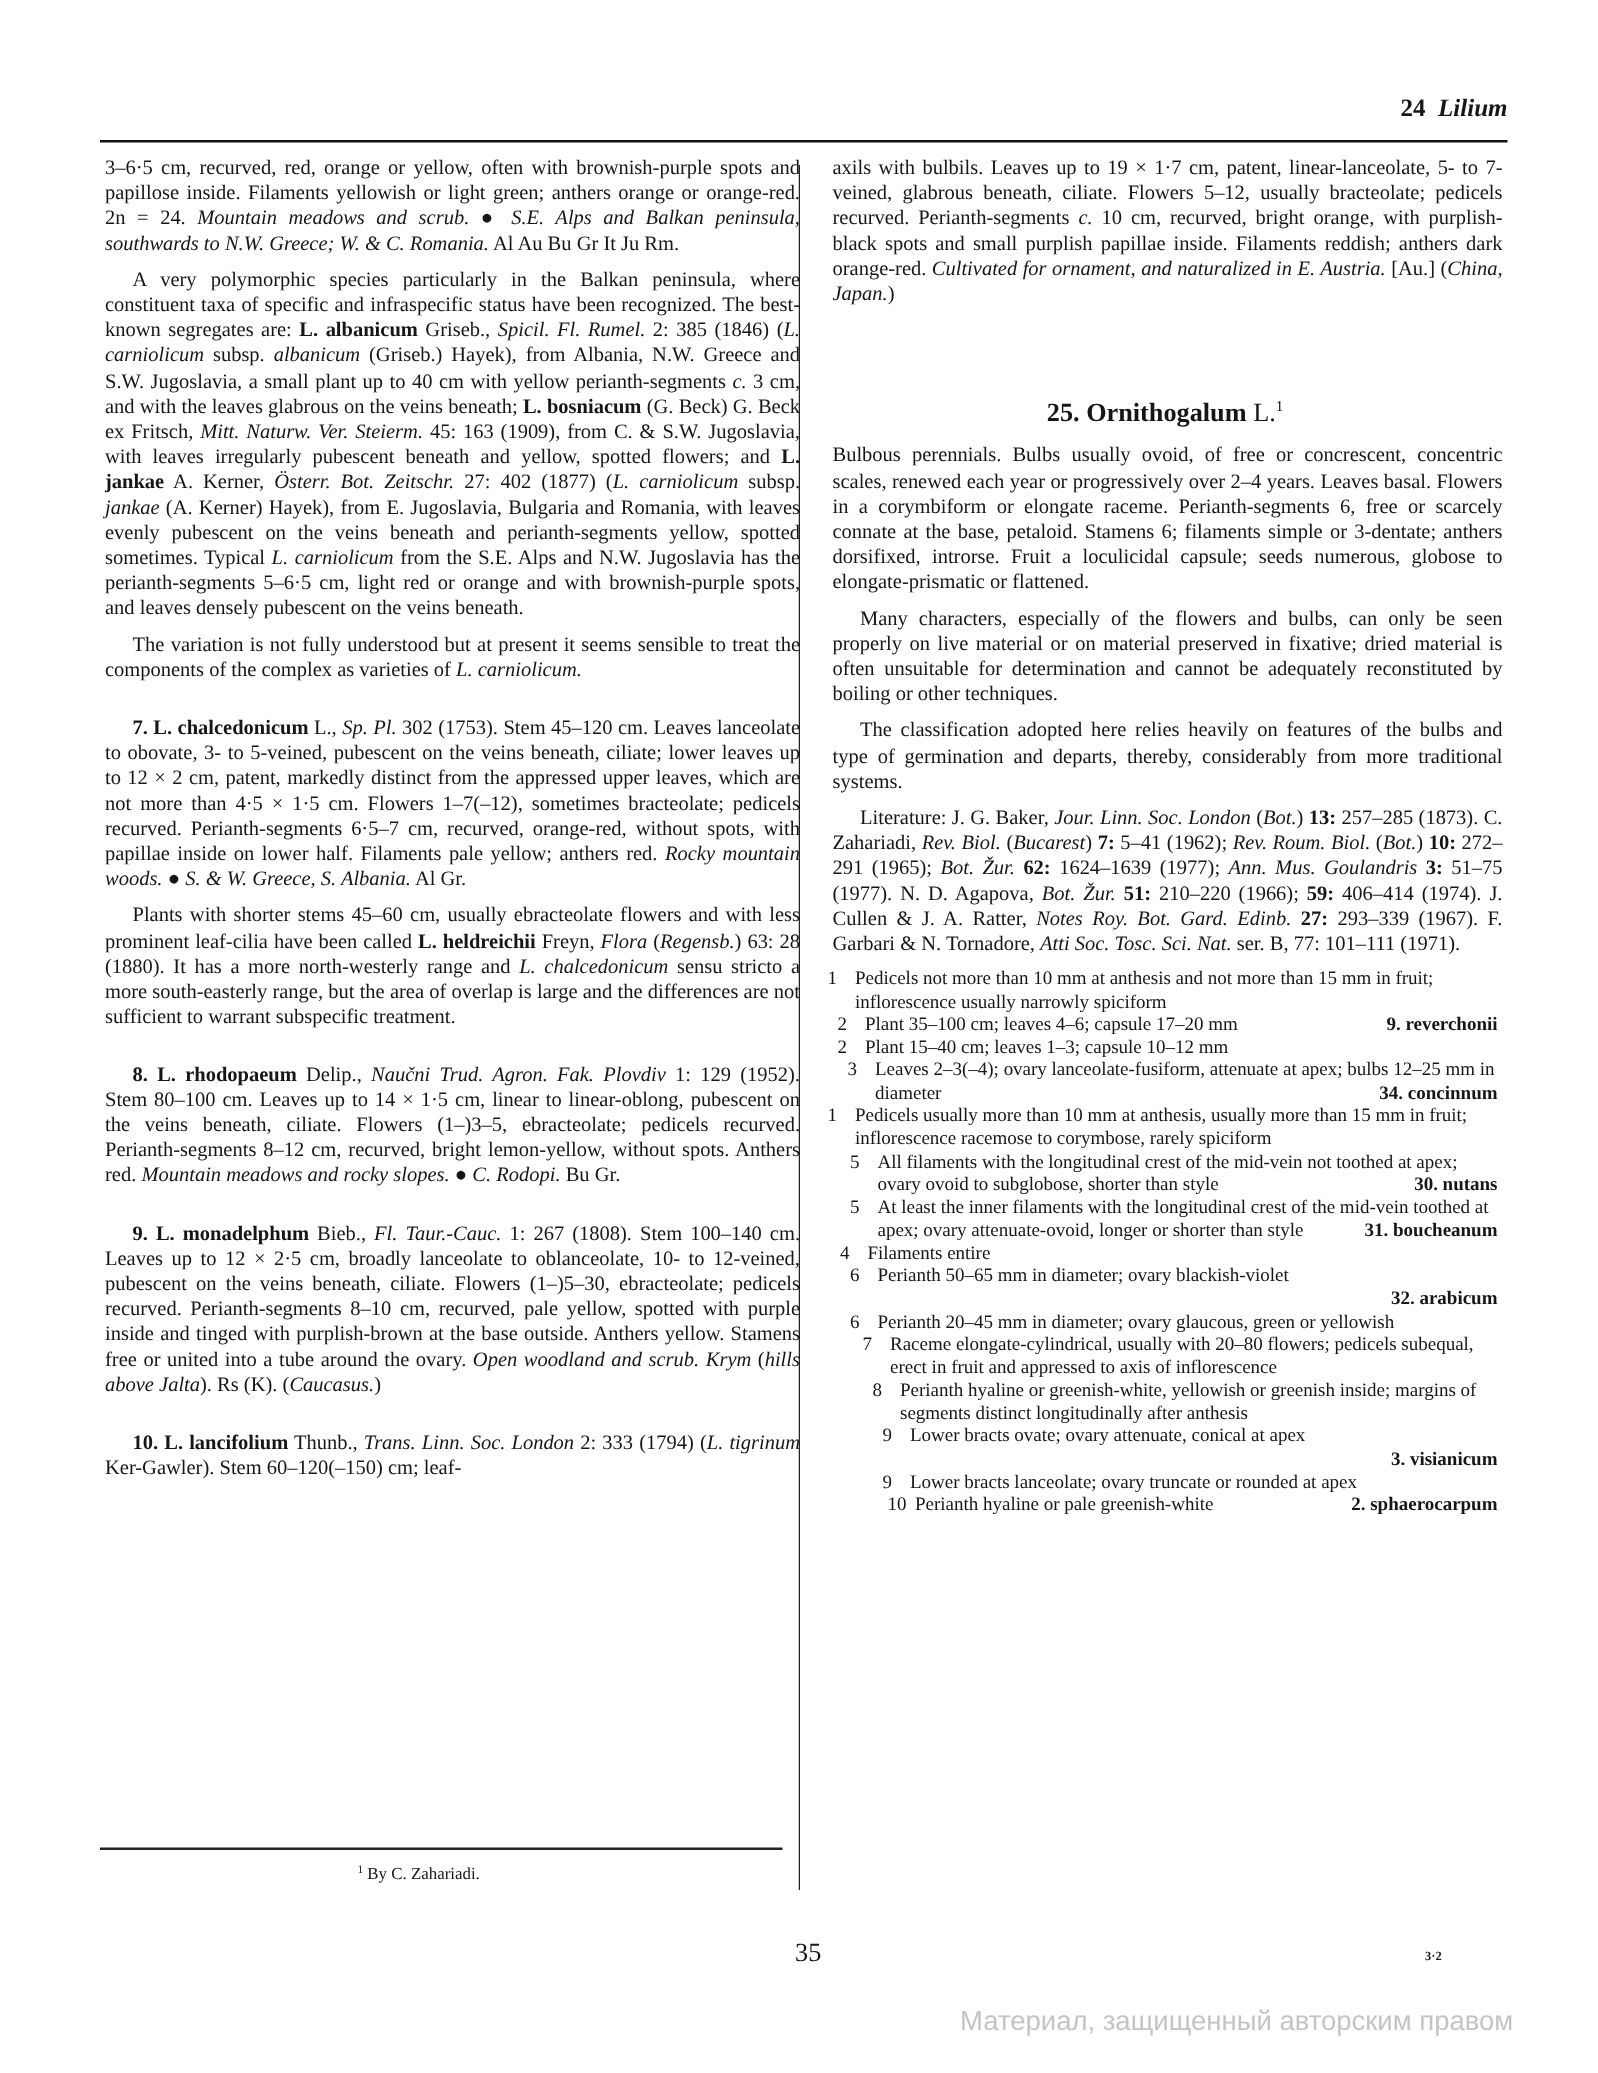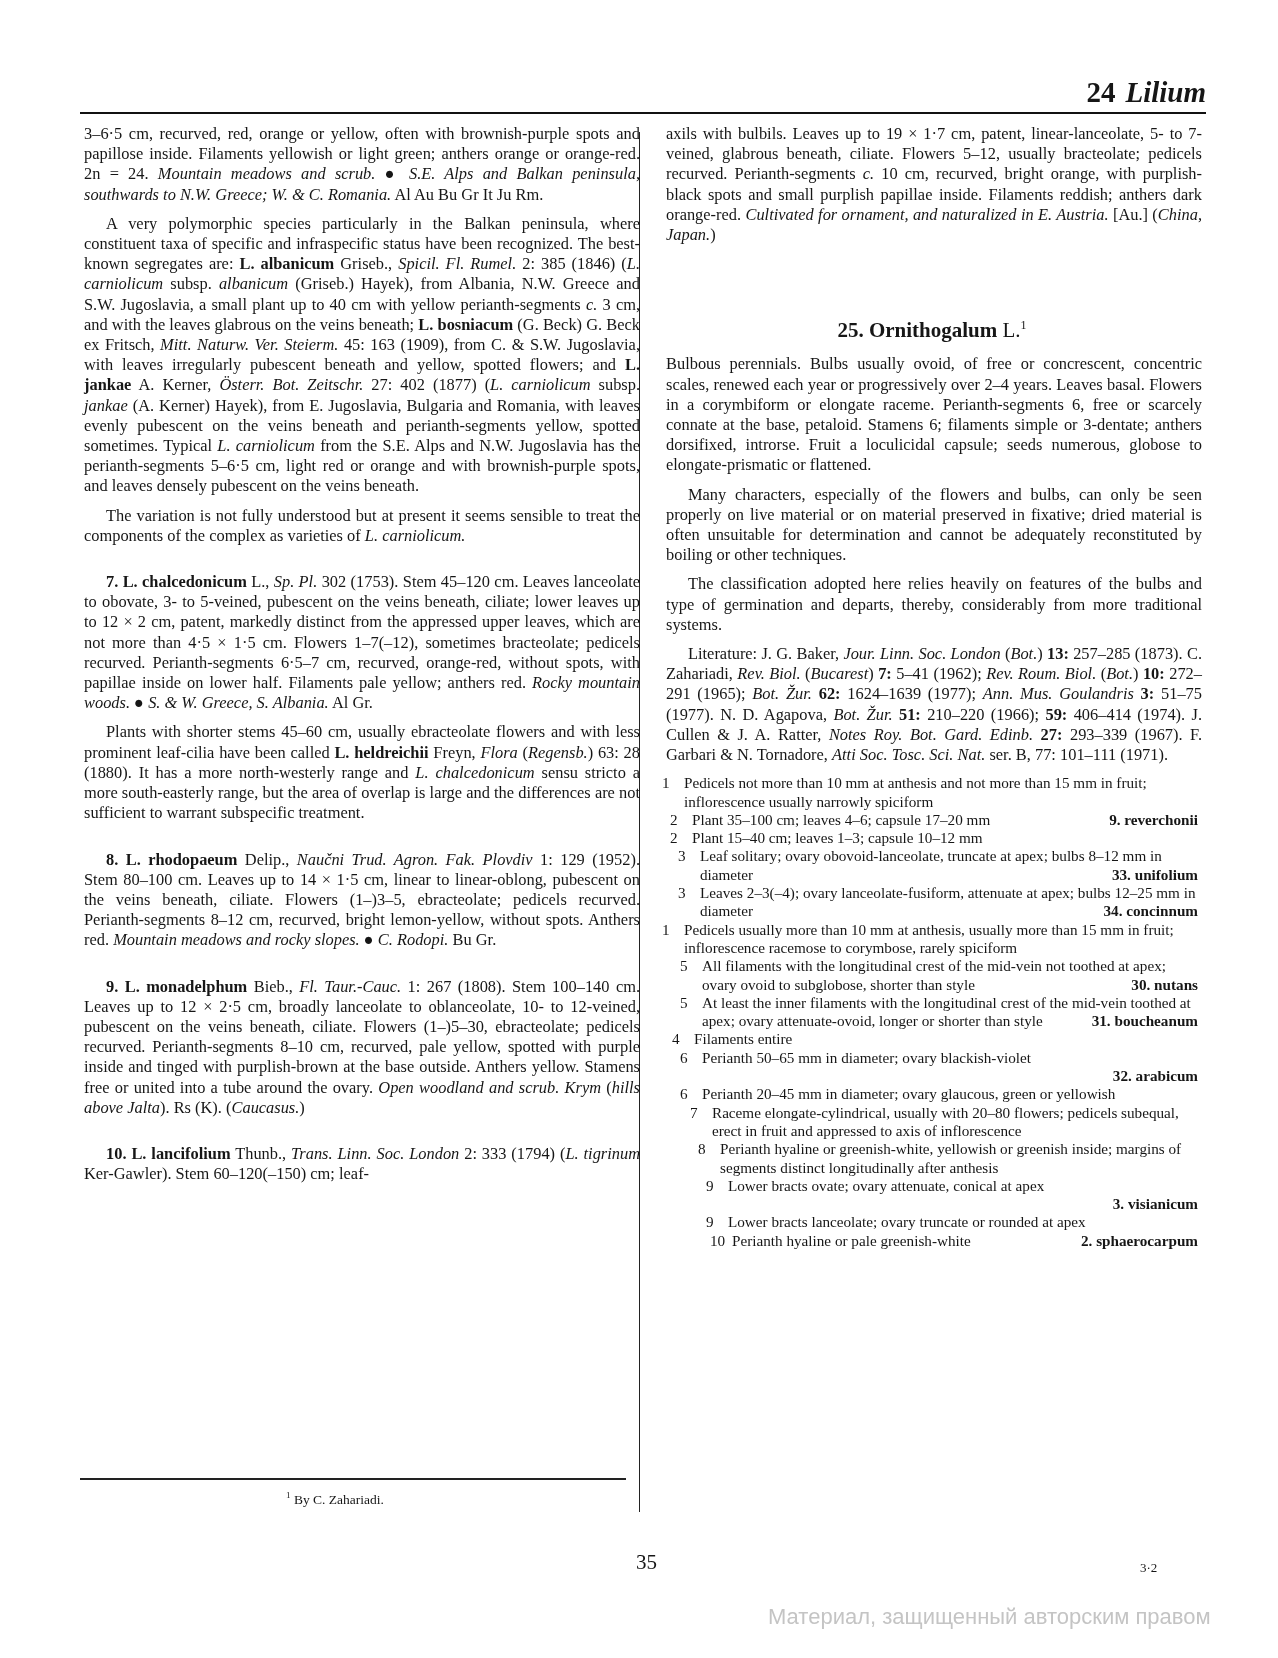--- a/index.html
+++ b/index.html
@@ -3,21 +3,21 @@
 <meta charset="utf-8">
 <style>
   html, body { margin: 0; padding: 0; background: #ffffff; }
   body {
     width: 1278px; height: 1658px; position: relative; overflow: hidden;
     font-family: "Liberation Serif", "DejaVu Serif", serif;
     color: #161616;
   }
   .running-head {
     position: absolute; right: 72px; top: 76px;
-    font-size: 29px; font-weight: bold;
+    font-size: 20px; font-weight: bold;
   }
   .running-head .genus { font-style: italic; margin-left: 10px; }
   .top-rule {
     position: absolute; left: 80px; right: 72px; top: 112px;
     border-top: 2.5px solid #111;
   }
   .col-divider {
     position: absolute; left: 639px; top: 132px; height: 1380px;
     border-left: 1.5px solid #222;
   }
@@ -58,21 +58,21 @@
     border-top: 2px solid #222;
   }
   .footnote {
     position: absolute; left: 286px; top: 1490px; font-size: 13.5px;
   }
   .footnote sup { font-size: 9px; }
   .page-number {
     position: absolute; left: 636px; top: 1550px; font-size: 21px;
   }
   .signature {
-    position: absolute; left: 1140px; top: 1560px; font-size: 13px; font-weight: normal;
+    position: absolute; left: 1140px; top: 1560px; font-size: 10px; font-weight: bold;
   }
   .watermark {
     position: absolute; left: 768px; top: 1604px; font-size: 22px;
     font-family: "Liberation Sans", "DejaVu Sans", sans-serif; color: #c4c4c4;
   }
 </style>
 </head>
 <body>
 
 <div class="running-head">
@@ -108,21 +108,20 @@
 
   <p>Bulbous perennials. Bulbs usually ovoid, of free or concrescent, concentric scales, renewed each year or progressively over 2–4 years. Leaves basal. Flowers in a corymbiform or elongate raceme. Perianth-segments 6, free or scarcely connate at the base, petaloid. Stamens 6; filaments simple or 3-dentate; anthers dorsifixed, introrse. Fruit a loculicidal capsule; seeds numerous, globose to elongate-prismatic or flattened.</p>
   <p class="indent">Many characters, especially of the flowers and bulbs, can only be seen properly on live material or on material preserved in fixative; dried material is often unsuitable for determination and cannot be adequately reconstituted by boiling or other techniques.</p>
   <p class="indent">The classification adopted here relies heavily on features of the bulbs and type of germination and departs, thereby, considerably from more traditional systems.</p>
   <p class="indent"><span>Literature: J. G. Baker, </span><i>Jour. Linn. Soc. London</i><span> (</span><i>Bot.</i><span>) </span><b>13:</b><span> 257–285 (1873). C. Zahariadi, </span><i>Rev. Biol.</i><span> (</span><i>Bucarest</i><span>) </span><b>7:</b><span> 5–41 (1962); </span><i>Rev. Roum. Biol.</i><span> (</span><i>Bot.</i><span>) </span><b>10:</b><span> 272–291 (1965); </span><i>Bot. Žur.</i><span> </span><b>62:</b><span> 1624–1639 (1977); </span><i>Ann. Mus. Goulandris</i><span> </span><b>3:</b><span> 51–75 (1977). N. D. Agapova, </span><i>Bot. Žur.</i><span> </span><b>51:</b><span> 210–220 (1966); </span><b>59:</b><span> 406–414 (1974). J. Cullen &amp; J. A. Ratter, </span><i>Notes Roy. Bot. Gard. Edinb.</i><span> </span><b>27:</b><span> 293–339 (1967). F. Garbari &amp; N. Tornadore, </span><i>Atti Soc. Tosc. Sci. Nat.</i><span> ser. B, 77: 101–111 (1971).</span></p>
 
   <div class="key">
     <div class="key-row l1"><span class="num">1</span><span class="text"><span>Pedicels not more than 10 mm at anthesis and not more than 15 mm in fruit; inflorescence usually narrowly spiciform</span></span></div>
     <div class="key-row l2"><span class="num">2</span><span class="text"><span>Plant 35–100 cm; leaves 4–6; capsule 17–20 mm</span><b class="taxon">9. reverchonii</b></span></div>
     <div class="key-row l2"><span class="num">2</span><span class="text"><span>Plant 15–40 cm; leaves 1–3; capsule 10–12 mm</span></span></div>
-    <div class="key-row l3"><span class="num">3</span><span class="text"><span>Leaf solitary; ovary obovoid-lanceolate, truncate at apex; bulbs 8–12 mm in diameter</span><b class="taxon">33. unifolium</b></span></div>
     <div class="key-row l3"><span class="num">3</span><span class="text"><span>Leaves 2–3(–4); ovary lanceolate-fusiform, attenuate at apex; bulbs 12–25 mm in diameter</span><b class="taxon">34. concinnum</b></span></div>
     <div class="key-row l1"><span class="num">1</span><span class="text"><span>Pedicels usually more than 10 mm at anthesis, usually more than 15 mm in fruit; inflorescence racemose to corymbose, rarely spiciform</span></span></div>
     <div class="key-row l5"><span class="num">5</span><span class="text"><span>All filaments with the longitudinal crest of the mid-vein not toothed at apex; ovary ovoid to subglobose, shorter than style</span><b class="taxon">30. nutans</b></span></div>
     <div class="key-row l5"><span class="num">5</span><span class="text"><span>At least the inner filaments with the longitudinal crest of the mid-vein toothed at apex; ovary attenuate-ovoid, longer or shorter than style</span><b class="taxon">31. boucheanum</b></span></div>
     <div class="key-row l4"><span class="num">4</span><span class="text"><span>Filaments entire</span></span></div>
     <div class="key-row l6"><span class="num">6</span><span class="text"><span>Perianth 50–65 mm in diameter; ovary blackish-violet</span><b class="taxon-line">32. arabicum</b></span></div>
     <div class="key-row l6"><span class="num">6</span><span class="text"><span>Perianth 20–45 mm in diameter; ovary glaucous, green or yellowish</span></span></div>
     <div class="key-row l7"><span class="num">7</span><span class="text"><span>Raceme elongate-cylindrical, usually with 20–80 flowers; pedicels subequal, erect in fruit and appressed to axis of inflorescence</span></span></div>
     <div class="key-row l8"><span class="num">8</span><span class="text"><span>Perianth hyaline or greenish-white, yellowish or greenish inside; margins of segments distinct longitudinally after anthesis</span></span></div>
     <div class="key-row l9"><span class="num">9</span><span class="text"><span>Lower bracts ovate; ovary attenuate, conical at apex</span><b class="taxon-line">3. visianicum</b></span></div>

